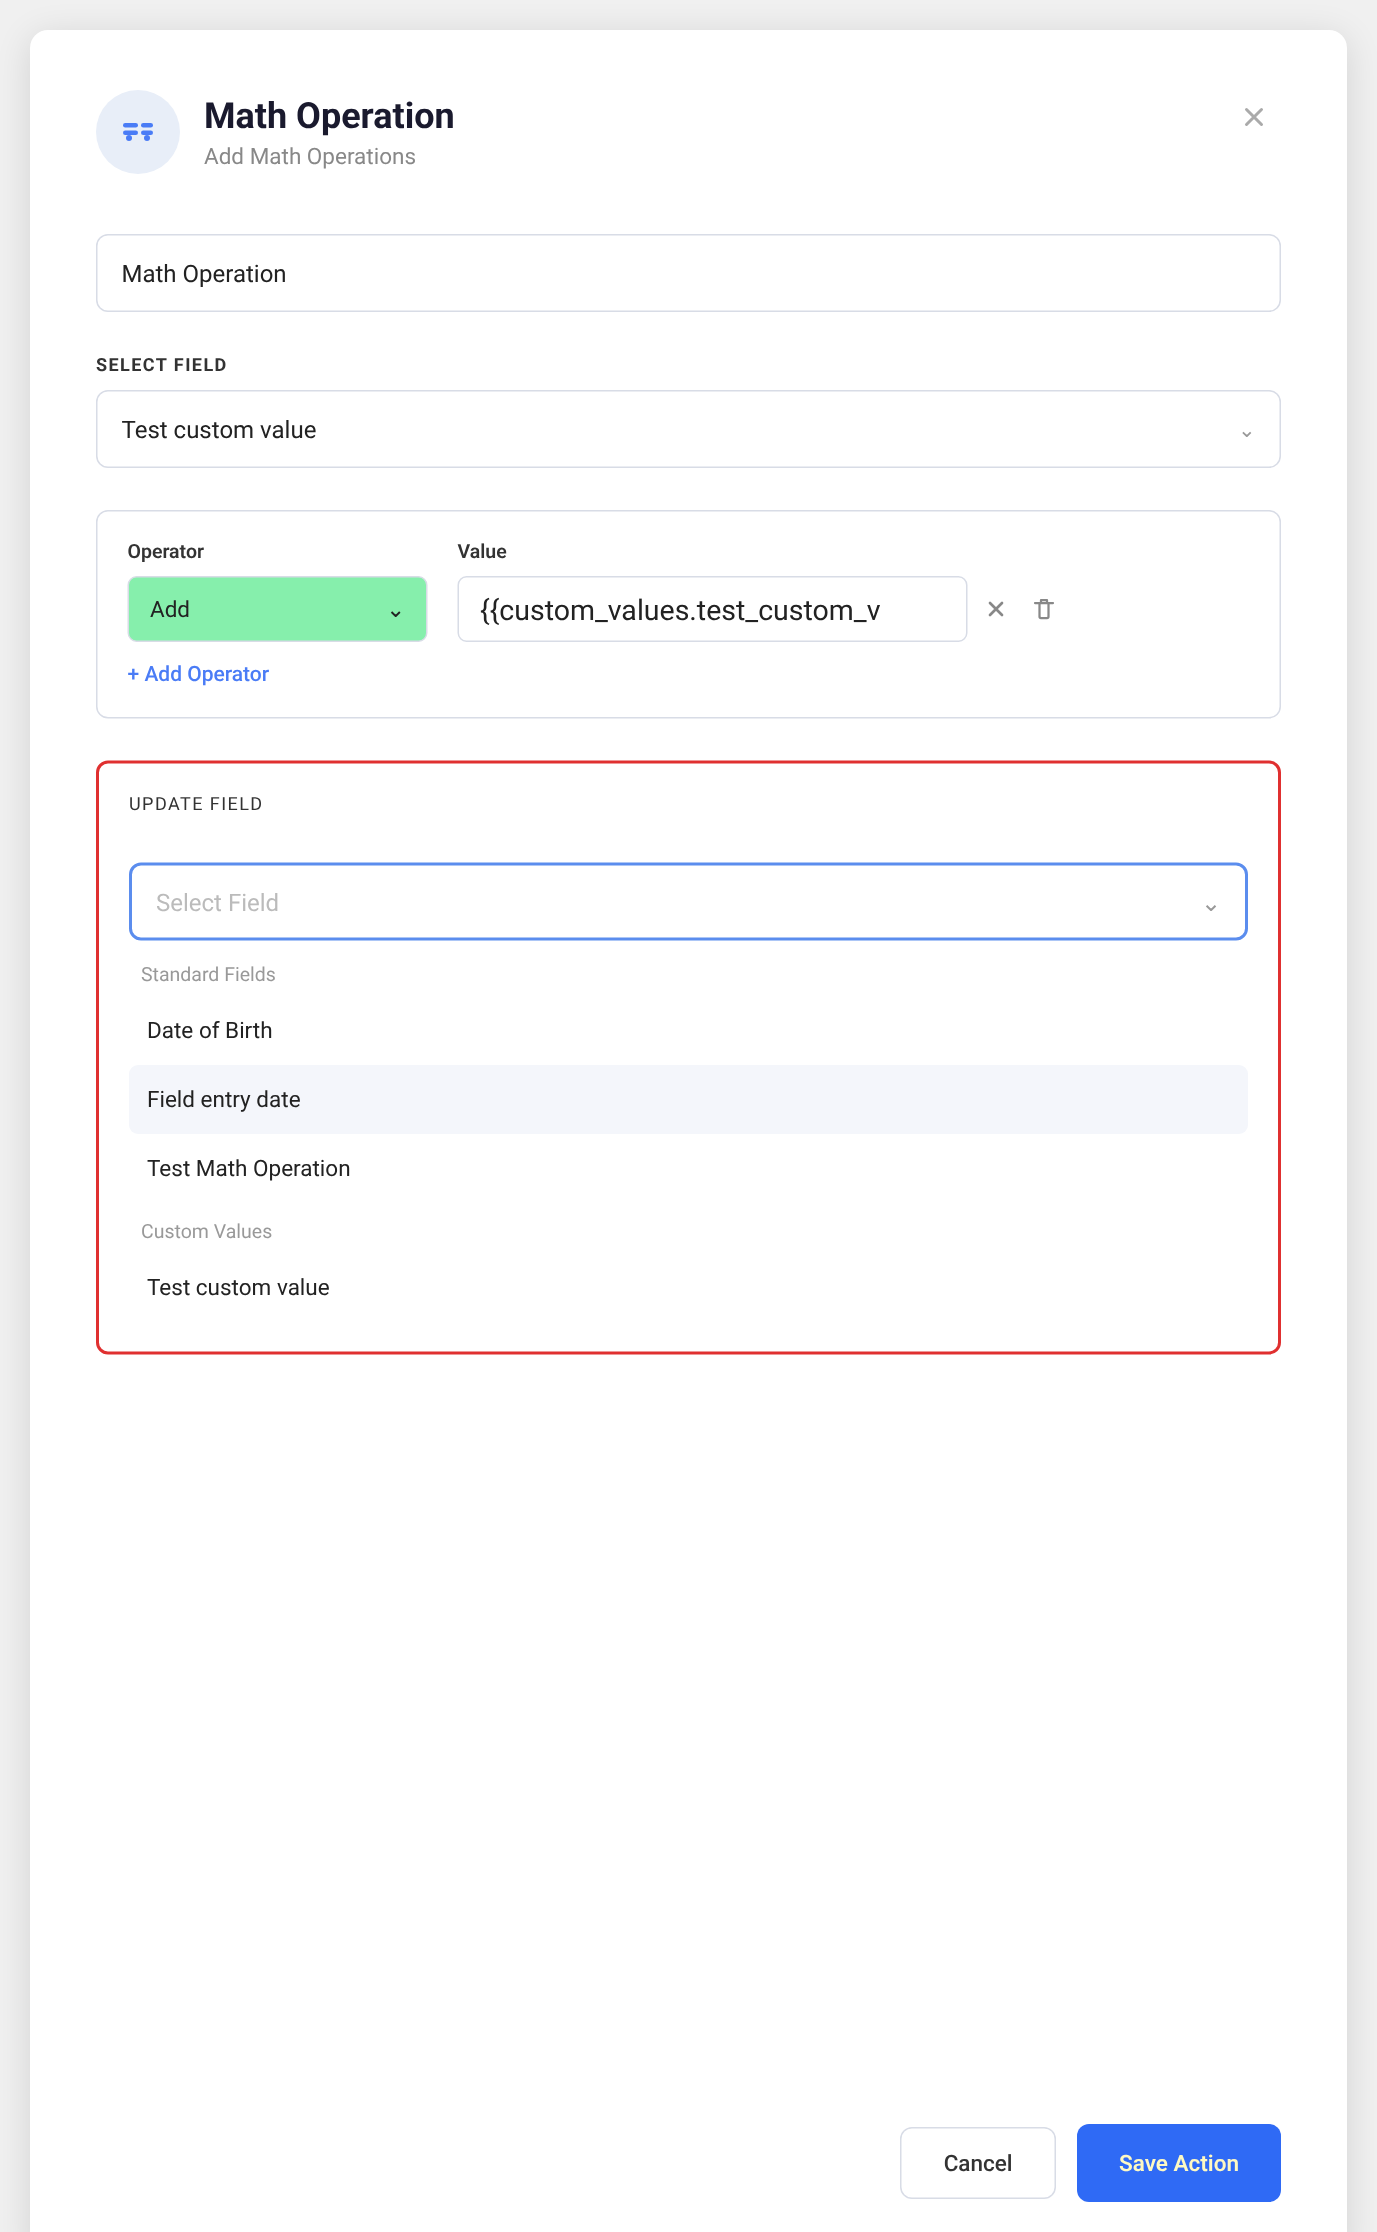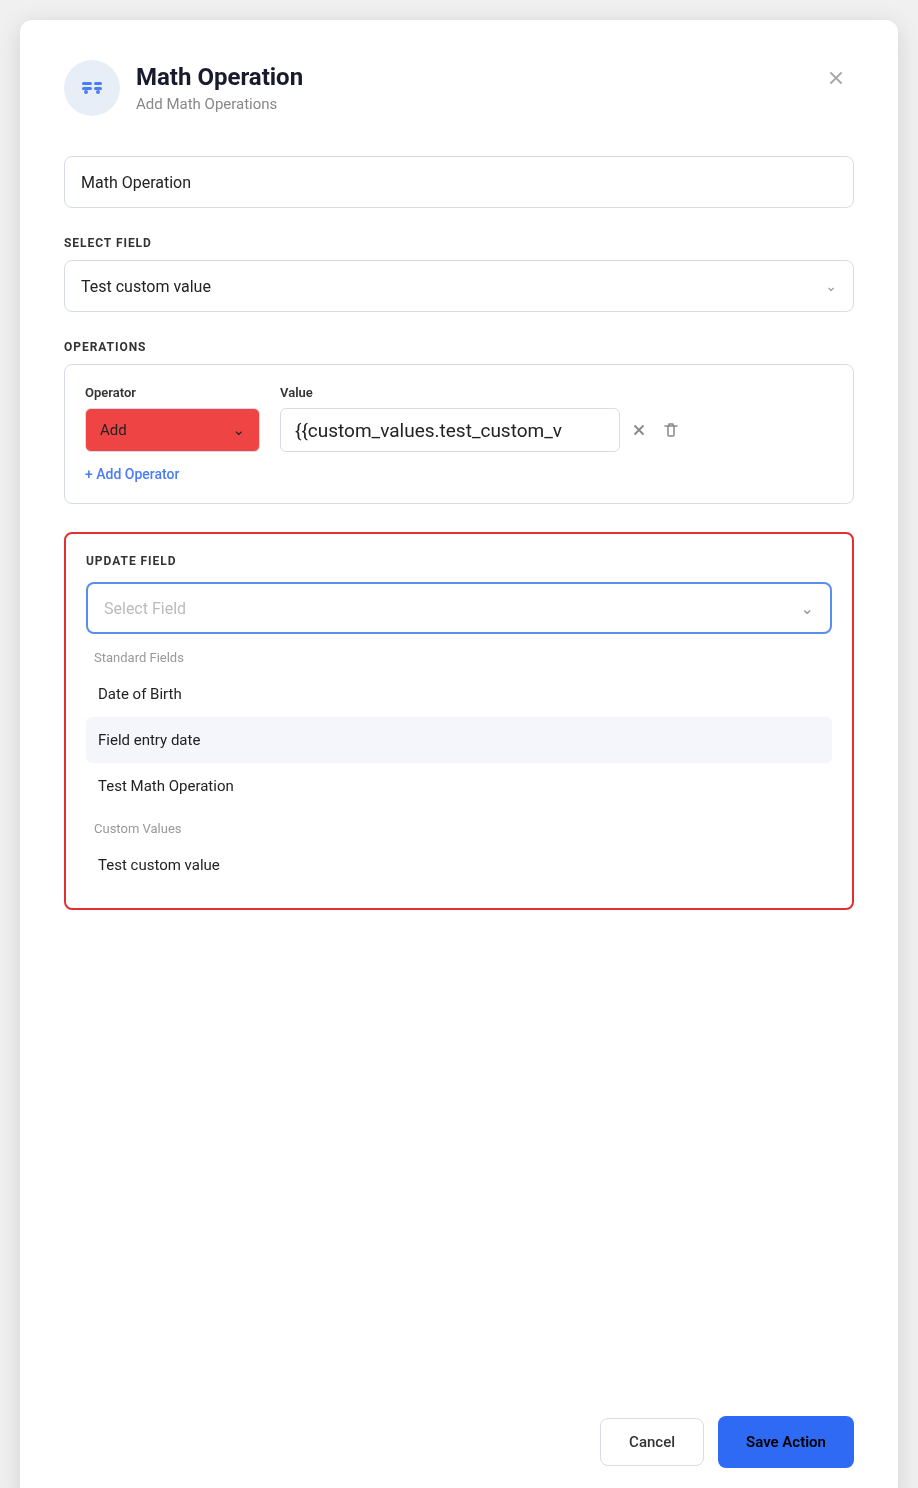--- a/index.html
+++ b/index.html
@@ -156,28 +156,28 @@
       gap: 8px;
     }
 
     .operations-col-label {
       font-size: 13px;
       font-weight: 600;
       color: #333;
     }
 
     .operator-select {
-      width: 175px;
+      width: 200px;
       height: 44px;
       border: 1.5px solid #d8dce6;
       border-radius: 6px;
       padding: 0 14px;
       font-size: 15px;
       color: #222;
-      background: #ef4444;
+      background: #86efac;
       display: flex;
       align-items: center;
       justify-content: space-between;
       cursor: pointer;
     }
 
     .value-input-wrap {
       display: flex;
       align-items: center;
       gap: 8px;
@@ -222,25 +222,25 @@
 
     .update-field-section {
       border: 2px solid #e03030;
       border-radius: 8px;
       padding: 20px;
       margin-bottom: 28px;
     }
 
     .update-field-label {
       font-size: 12px;
-      font-weight: 700;
+      font-weight: 400;
       color: #333;
       letter-spacing: 0.08em;
       text-transform: uppercase;
-      margin-bottom: 14px;
+      margin-bottom: 32px;
       display: block;
     }
 
     .select-field-input {
       width: 100%;
       height: 52px;
       border: 2px solid #5b8dee;
       border-radius: 8px;
       padding: 0 16px;
       font-size: 16px;
@@ -300,21 +300,21 @@
     }
 
     .btn-save {
       height: 52px;
       padding: 0 28px;
       border: none;
       border-radius: 8px;
       background: #2f6af5;
       font-size: 15px;
       font-weight: 600;
-      color: #000000;
+      color: #fef9c3;
       cursor: pointer;
     }
   </style>
 </head>
 <body>
 
 <div class="modal">
 
   <div class="modal-header">
     <div class="modal-header-left">
@@ -346,21 +346,20 @@
 
   <div class="form-section">
     <label class="form-label">SELECT FIELD</label>
     <div class="form-select">
       <span class="form-select-text">Test custom value</span>
       <span class="chevron-icon">⌄</span>
     </div>
   </div>
 
   <div class="form-section">
-    <label class="form-label">OPERATIONS</label>
     <div class="operations-box">
       <div class="operations-row">
         <div class="operations-col">
           <span class="operations-col-label">Operator</span>
           <div class="operator-select">
             <span>Add</span>
             <span>⌄</span>
           </div>
         </div>
         <div class="operations-col">

